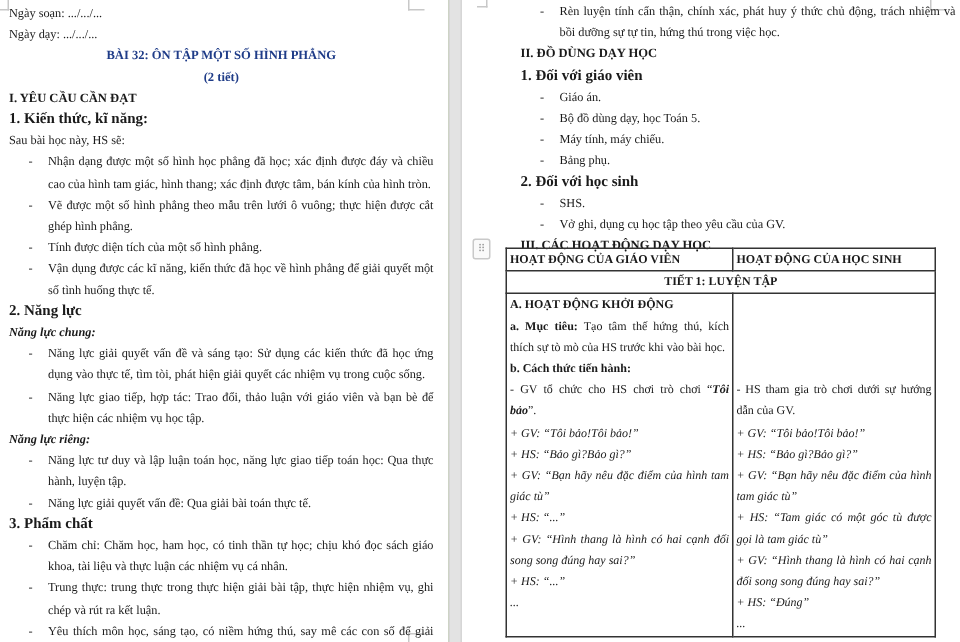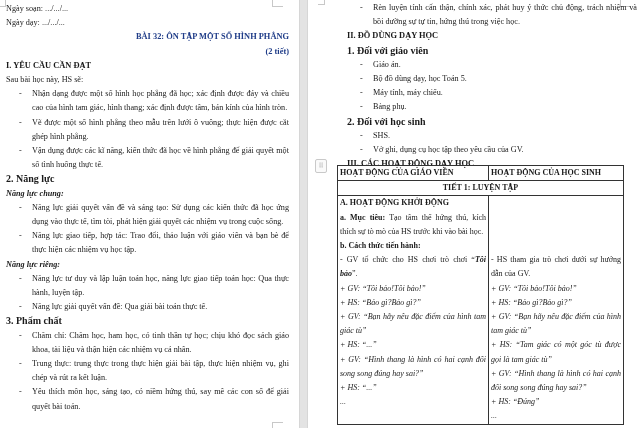--- a/index.html
+++ b/index.html
@@ -48,21 +48,21 @@
     }
     .content {
       position: absolute;
       font-size: 8.2px;
       line-height: 14.2px;
     }
     .page-left .content { left: 6px; top: 2px; width: 283px; }
     .page-right .content { left: 28px; top: 1px; width: 290px; margin-left: 11px; }
     p { margin: 0; }
     .title {
-      text-align: right;
+      text-align: center;
       color: #1f3c88;
       font-weight: bold;
       font-size: 8.4px;
     }
     .h1 { font-weight: bold; font-size: 8.4px; }
     .h2 { font-weight: bold; font-size: 10px; }
     .h3i { font-weight: bold; font-style: italic; }
     ul.dash {
       list-style: none;
       margin: 0;
@@ -123,40 +123,42 @@
     <div class="corner" style="left:0;top:0;border-right-width:1px;border-bottom-width:1px;width:5px;height:6px;"></div>
     <div class="corner" style="left:272px;top:0;border-left-width:1px;border-bottom-width:1px;width:10px;height:6px;"></div>
     <div class="corner" style="left:272px;top:422px;border-left-width:1px;border-top-width:1px;width:10px;height:6px;"></div>
 
     <div class="content">
       <p>Ngày soạn: .../.../...</p>
       <p>Ngày dạy: .../.../...</p>
       <p class="title">BÀI 32: ÔN TẬP MỘT SỐ HÌNH PHẲNG</p>
       <p class="title">(2 tiết)</p>
       <p class="h1">I. YÊU CẦU CẦN ĐẠT</p>
+      <p class="h2">1. Kiến thức, kĩ năng:</p>
       <p>Sau bài học này, HS sẽ:</p>
       <ul class="dash">
         <li>Nhận dạng được một số hình học phẳng đã học; xác định được đáy và chiều cao của hình tam giác, hình thang; xác định được tâm, bán kính của hình tròn.</li>
         <li>Vẽ được một số hình phẳng theo mẫu trên lưới ô vuông; thực hiện được cắt ghép hình phẳng.</li>
+        <li>Tính được diện tích của một số hình phẳng.</li>
         <li>Vận dụng được các kĩ năng, kiến thức đã học về hình phẳng để giải quyết một số tình huống thực tế.</li>
       </ul>
       <p class="h2">2. Năng lực</p>
       <p class="h3i">Năng lực chung:</p>
       <ul class="dash">
         <li>Năng lực giải quyết vấn đề và sáng tạo: Sử dụng các kiến thức đã học ứng dụng vào thực tế, tìm tòi, phát hiện giải quyết các nhiệm vụ trong cuộc sống.</li>
         <li>Năng lực giao tiếp, hợp tác: Trao đổi, thảo luận với giáo viên và bạn bè để thực hiện các nhiệm vụ học tập.</li>
       </ul>
       <p class="h3i">Năng lực riêng:</p>
       <ul class="dash">
         <li>Năng lực tư duy và lập luận toán học, năng lực giao tiếp toán học: Qua thực hành, luyện tập.</li>
         <li>Năng lực giải quyết vấn đề: Qua giải bài toán thực tế.</li>
       </ul>
       <p class="h2">3. Phẩm chất</p>
       <ul class="dash">
-        <li>Chăm chỉ: Chăm học, ham học, có tinh thần tự học; chịu khó đọc sách giáo khoa, tài liệu và thận hiện các nhiệm vụ cá nhân.</li>
+        <li>Chăm chỉ: Chăm học, ham học, có tinh thần tự học; chịu khó đọc sách giáo khoa, tài liệu và thực luận các nhiệm vụ cá nhân.</li>
         <li>Trung thực: trung thực trong thực hiện giải bài tập, thực hiện nhiệm vụ, ghi chép và rút ra kết luận.</li>
         <li>Yêu thích môn học, sáng tạo, có niềm hứng thú, say mê các con số để giải quyết bài toán.</li>
       </ul>
     </div>
   </div>
 
   <div class="gap"></div>
 
   <div class="page page-right">
     <div class="corner" style="left:10px;top:0;border-right-width:1px;border-bottom-width:1px;width:6px;height:4px;"></div>

